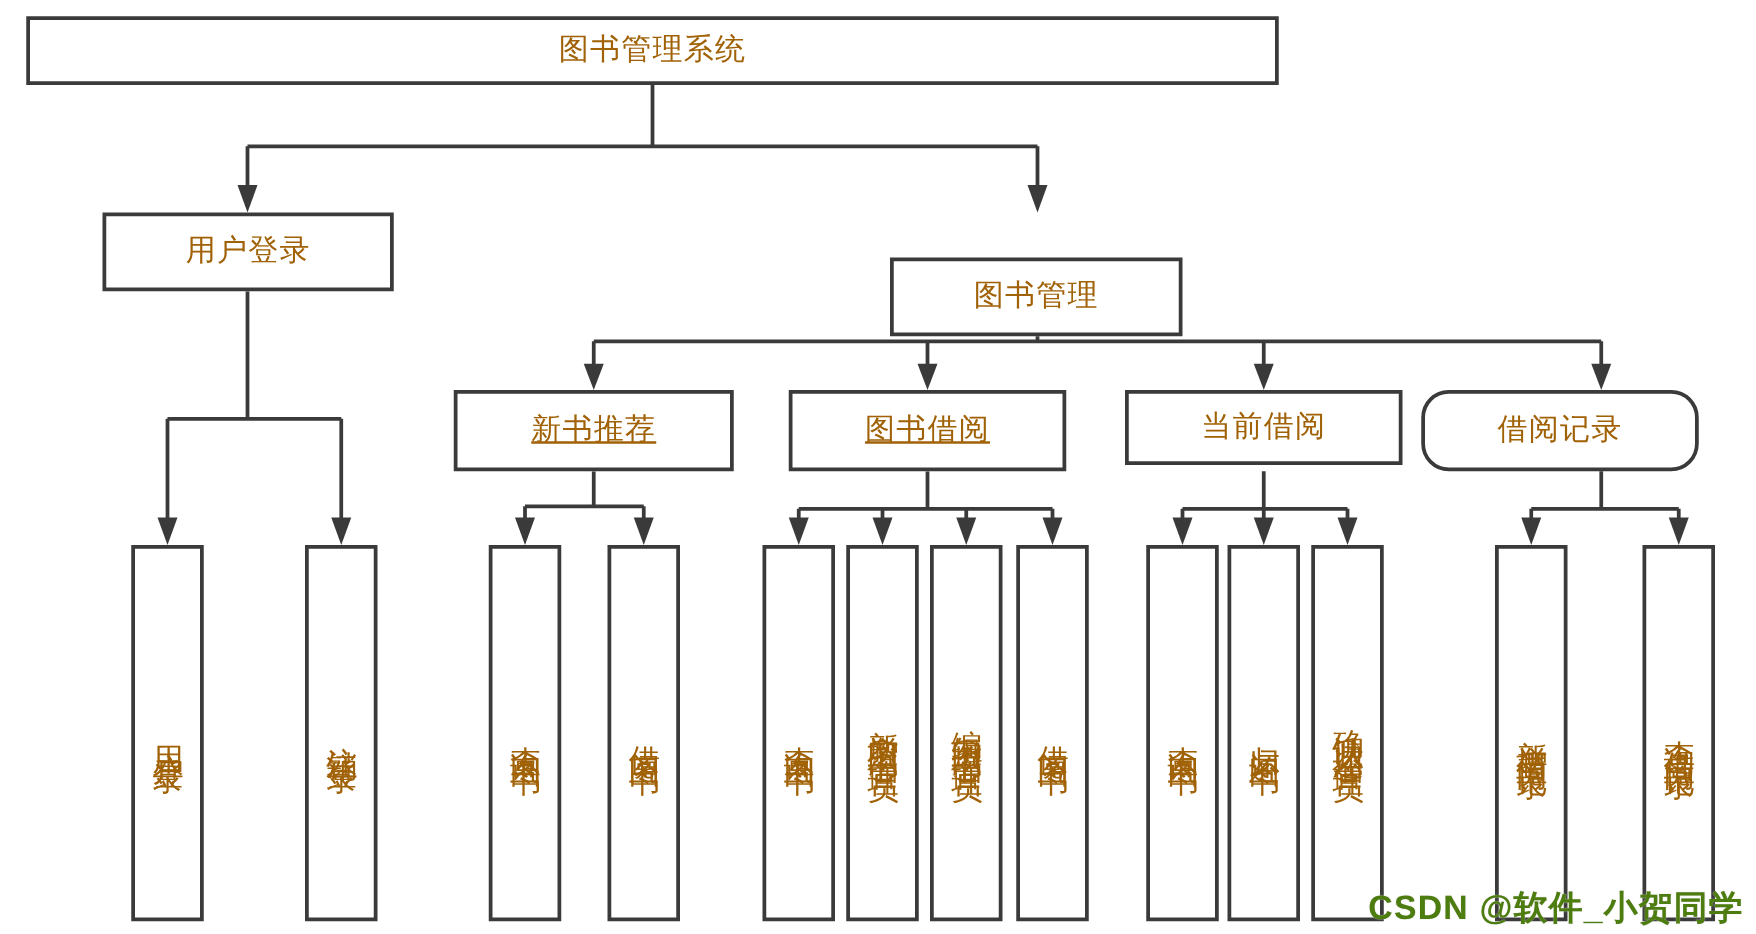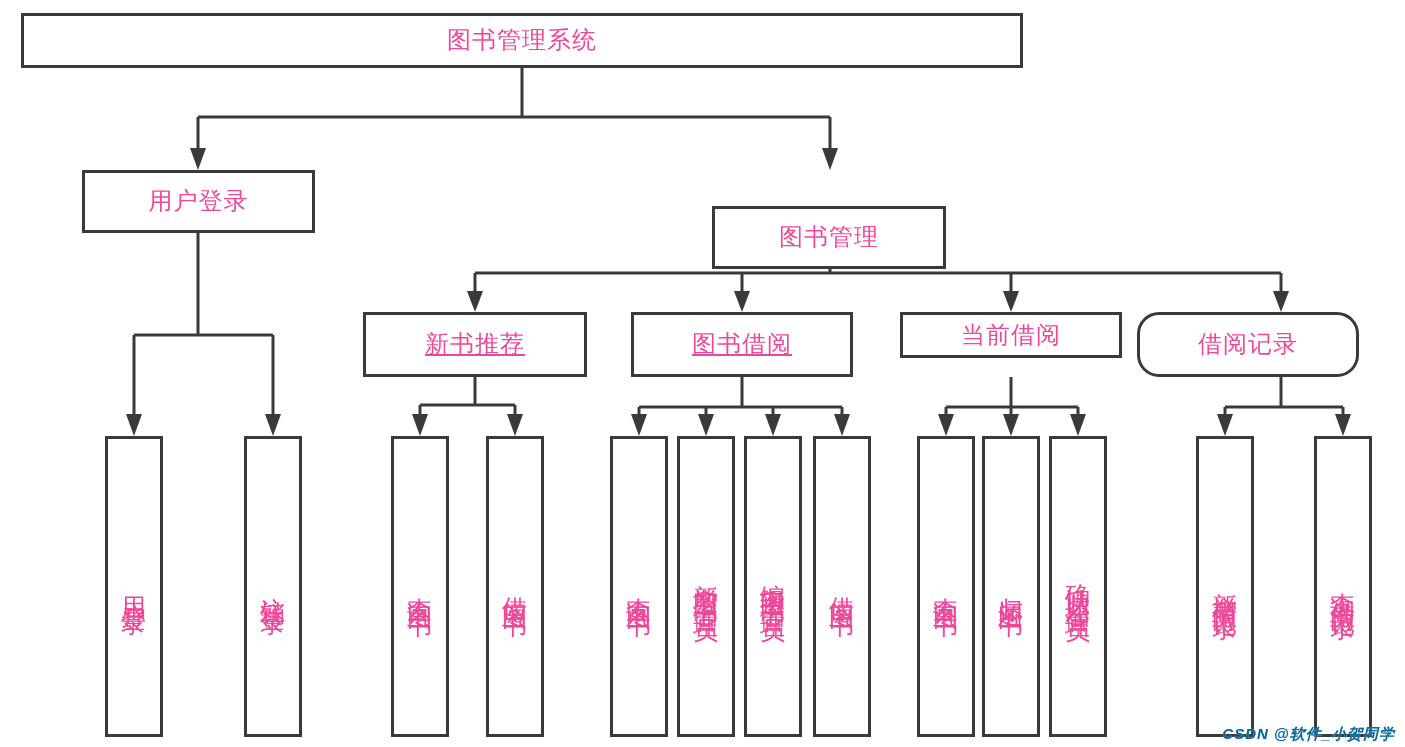--- a/index.html
+++ b/index.html
@@ -12,45 +12,44 @@
   }
   .connectors{position:absolute;left:0;top:0;}
   .box{
     position:absolute;
     box-sizing:border-box;
     border:3px solid #3a3a3a;
     background:#ffffff;
     display:flex;
     align-items:center;
     justify-content:center;
-    color:#ec4899;
+    color:#a16207;
     font-size:24px;
     letter-spacing:1px;
     text-align:right;
     line-height:1.2;
   }
   .hbox{white-space:nowrap;}
   .vbox{
     writing-mode:vertical-rl;
     text-orientation:mixed;
     font-size:25px;
     letter-spacing:5px;
     padding:6px 0;
   }
   .watermark{
     position:absolute;
     right:10px;
     bottom:3px;
-    font-size:15px;
-    color:#0369a1;
+    font-size:27px;
+    color:#4d7c0f;
     letter-spacing:1px;
     white-space:nowrap;
     font-weight:bold;
     text-shadow:0 0 1px #cfcfcf;
-    font-style:italic;
   }
 </style>
 </head>
 <body>
 
 <div class="stage">
 
   <svg class="connectors" width="1405" height="747" viewBox="0 0 1405 747">
     <g stroke="#3a3a3a" stroke-width="3" fill="none">
 
@@ -91,21 +90,21 @@
     </g>
   </svg>
 
   <div class="box hbox" style="left:21px;top:13px;width:1002px;height:55px;">图书管理系统</div>
 
   <div class="box hbox" style="left:82px;top:170px;width:233px;height:63px;">用户登录</div>
   <div class="box hbox" style="left:712px;top:170px;width:234px;height:63px;margin-top:36px;">图书管理</div>
 
   <div class="box hbox" style="left:363px;top:312px;width:224px;height:65px;text-decoration:underline;">新书推荐</div>
   <div class="box hbox" style="left:631px;top:312px;width:222px;height:65px;text-decoration:underline;">图书借阅</div>
-  <div class="box hbox" style="left:900px;top:312px;width:222px;height:46px;">当前借阅</div>
+  <div class="box hbox" style="left:900px;top:312px;width:222px;height:60px;">当前借阅</div>
   <div class="box hbox" style="left:1137px;top:312px;width:222px;height:65px;border-radius:22px;">借阅记录</div>
 
   <div class="box vbox" style="left:105px;top:436px;width:58px;height:301px;">用户登录</div>
   <div class="box vbox" style="left:244px;top:436px;width:58px;height:301px;">注销登录</div>
 
   <div class="box vbox" style="left:391px;top:436px;width:58px;height:301px;">查询图书</div>
   <div class="box vbox" style="left:486px;top:436px;width:58px;height:301px;">借阅图书</div>
 
   <div class="box vbox" style="left:610px;top:436px;width:58px;height:301px;">查询图书</div>
   <div class="box vbox" style="left:677px;top:436px;width:58px;height:301px;">新增图书（管理员）</div>

